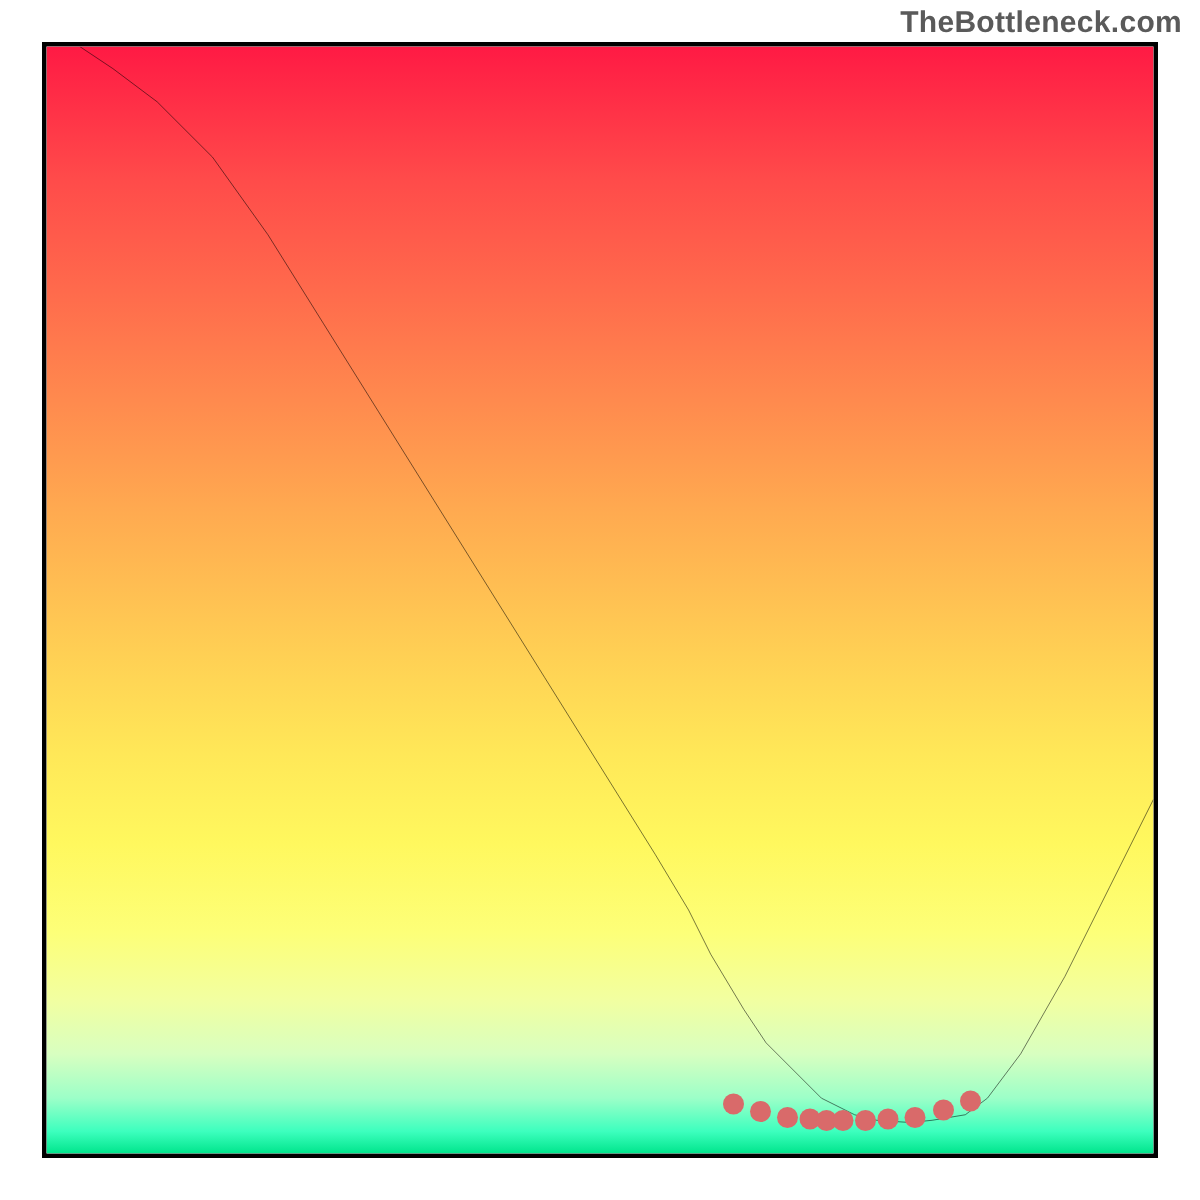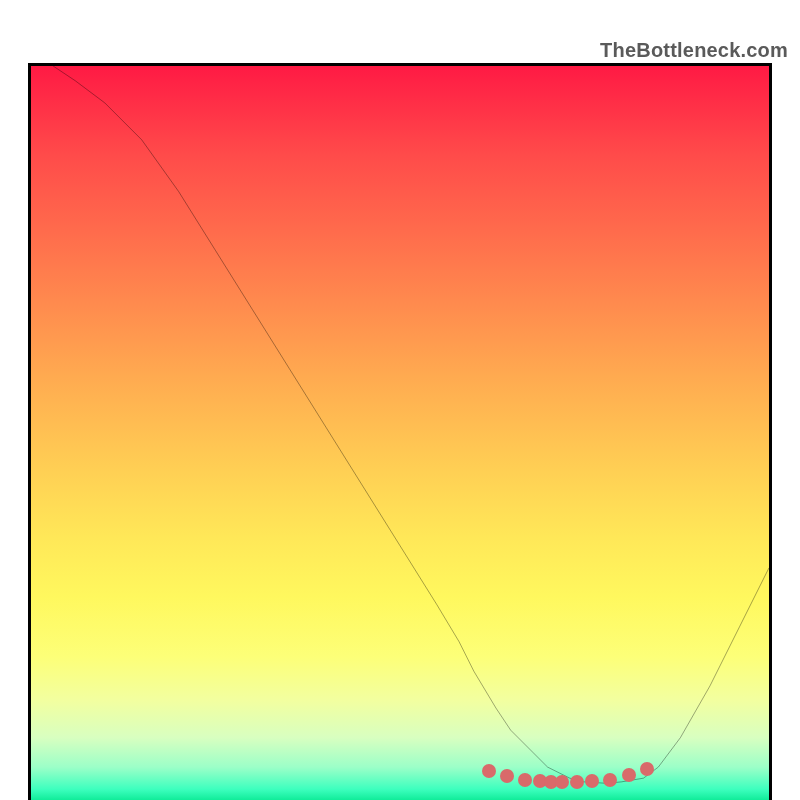--- a/index.html
+++ b/index.html
@@ -7,21 +7,20 @@
     padding: 0;
     width: 800px;
     height: 800px;
     background: #ffffff;
     overflow: hidden;
   }
   .container {
     position: relative;
     width: 800px;
     height: 560px;
-    margin-top: 35px;
   }
   .watermark {
     position: absolute;
     top: 4px;
     right: 12px;
     font-family: Arial, Helvetica, sans-serif;
     font-size: 20px;
     font-weight: bold;
     color: #5a5a5a;
     letter-spacing: 0.2px;

